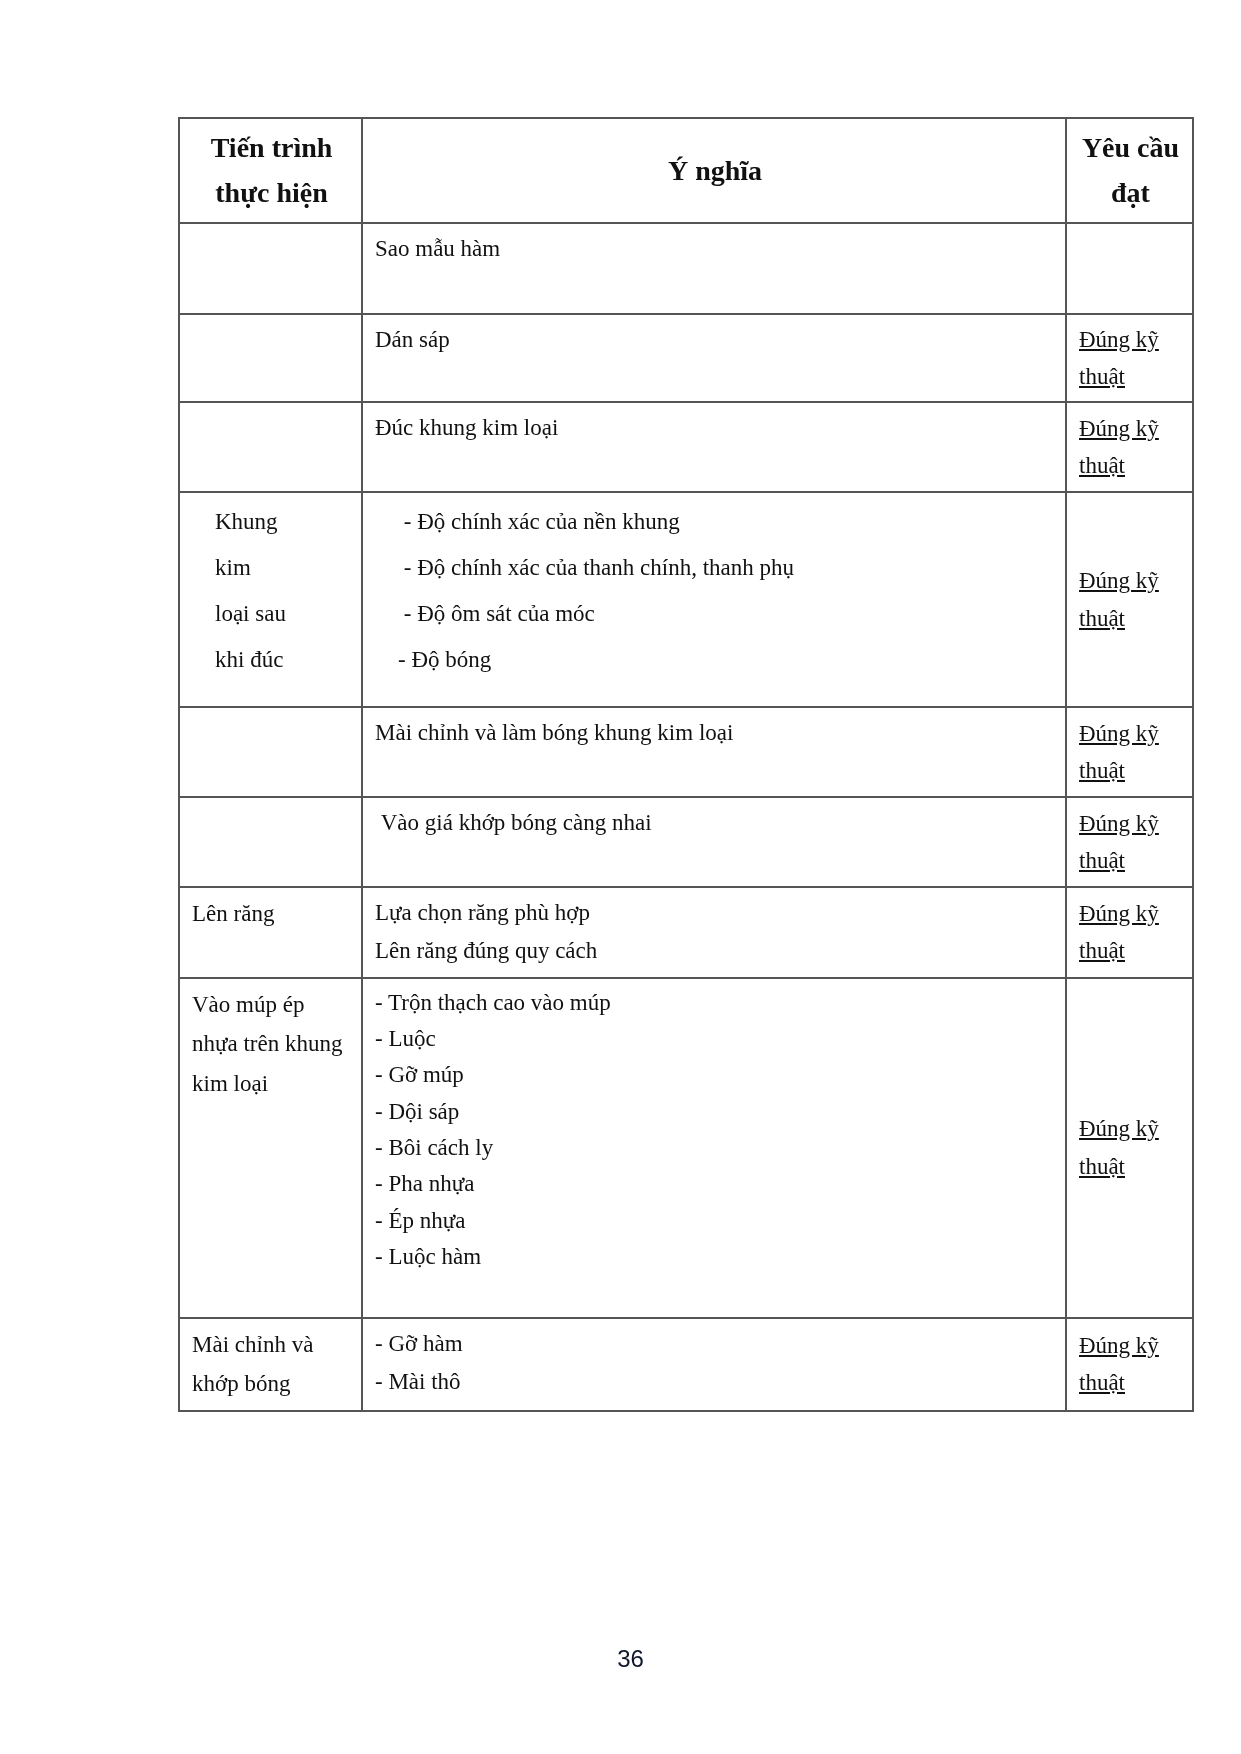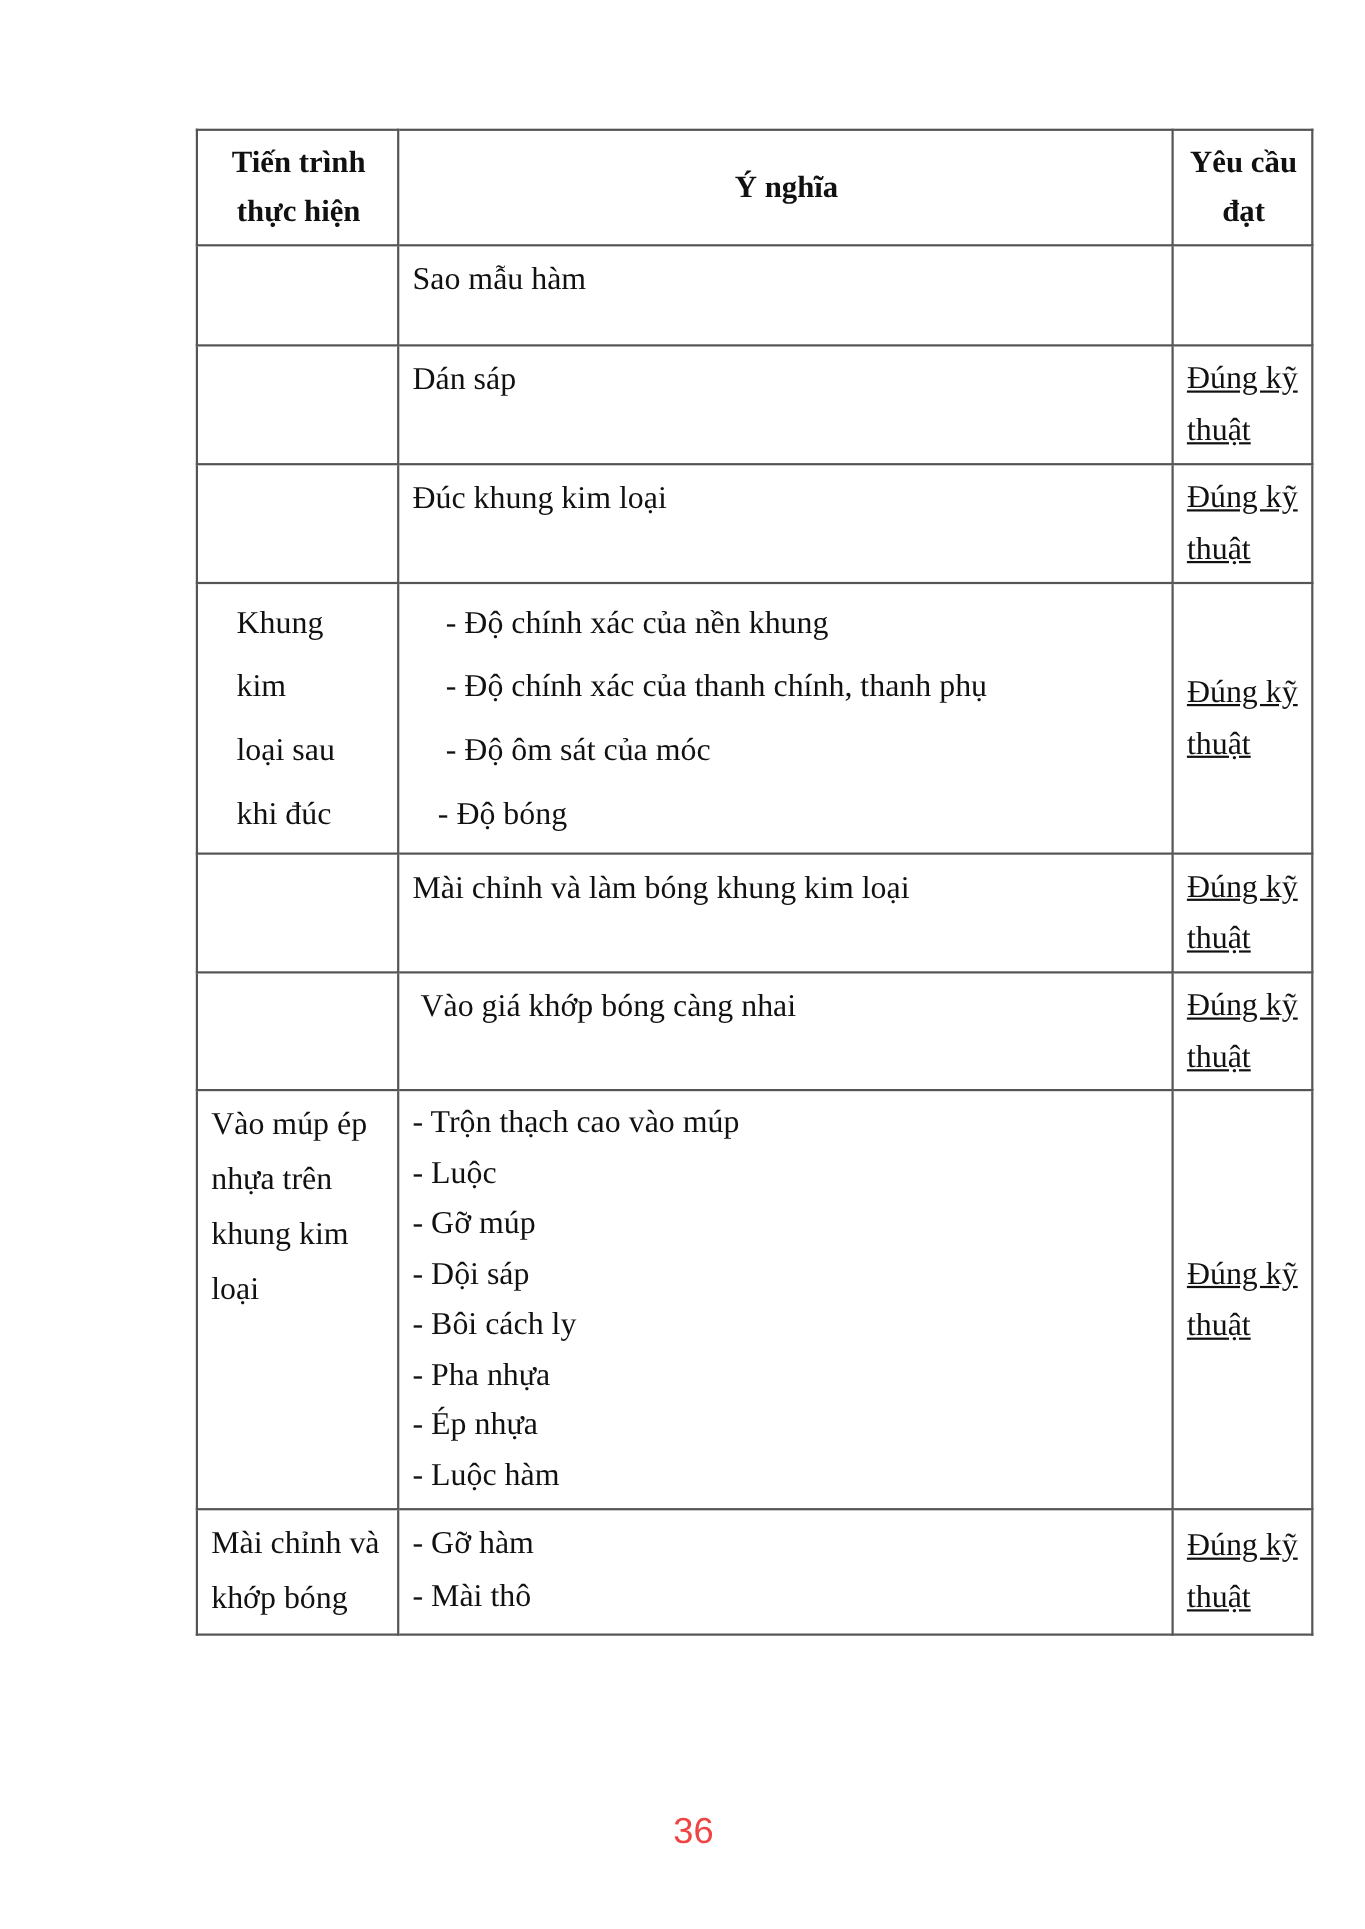--- a/index.html
+++ b/index.html
@@ -25,21 +25,21 @@
     width: 1014px;
     border-collapse: collapse;
     table-layout: fixed;
   }
   table.proc col.c1 { width: 183px; }
   table.proc col.c2 { width: 704px; }
   table.proc col.c3 { width: 127px; }
   table.proc th, table.proc td {
     border: 2px solid #555557;
     padding: 6px 10px 6px 12px;
-    font-size: 29px;
+    font-size: 23px;
     box-sizing: border-box;
   }
   table.proc th {
     font-weight: bold;
     text-align: center;
     vertical-align: middle;
     white-space: pre-line;
     line-height: 1.62;
     font-size: 28px;
   }
@@ -74,22 +74,22 @@
   tr.r8  { height: 340px; }
   tr.r8 td.meaning { line-height: 1.58; margin-top: 32px; }
   tr.r9  { height: 85px; }
   .page-number {
     position: absolute;
     left: 178px;
     top: 1645px;
     width: 905px;
     text-align: center;
     font-family: "Liberation Sans", "DejaVu Sans", sans-serif;
-    font-size: 33px;
-    color: #ef4444;
+    font-size: 24px;
+    color: #0f172a;
   }
 </style>
 </head>
 <body>
 
 <div class="page">
 
   <table class="proc">
     <colgroup>
         <col class="c1">
@@ -133,20 +133,26 @@
     <tr class="r4">
       <td class="process"></td>
       <td class="meaning">Mài chỉnh và làm bóng khung kim loại</td>
       <td class="requirement">Đúng kỹ thuật</td>
     </tr>
     <tr class="r6">
       <td class="process"></td>
       <td class="meaning"> Vào giá khớp bóng càng nhai</td>
       <td class="requirement">Đúng kỹ thuật</td>
     </tr>
+    <tr class="r7">
+      <td class="process">Lên răng</td>
+      <td class="meaning">Lựa chọn răng phù hợp
+Lên răng đúng quy cách</td>
+      <td class="requirement">Đúng kỹ thuật</td>
+    </tr>
     <tr class="r8">
       <td class="process justify">Vào múp ép nhựa trên khung kim loại</td>
       <td class="meaning">- Trộn thạch cao vào múp
 - Luộc
 - Gỡ múp
 - Dội sáp
 - Bôi cách ly
 - Pha nhựa
 - Ép nhựa
 - Luộc hàm</td>

